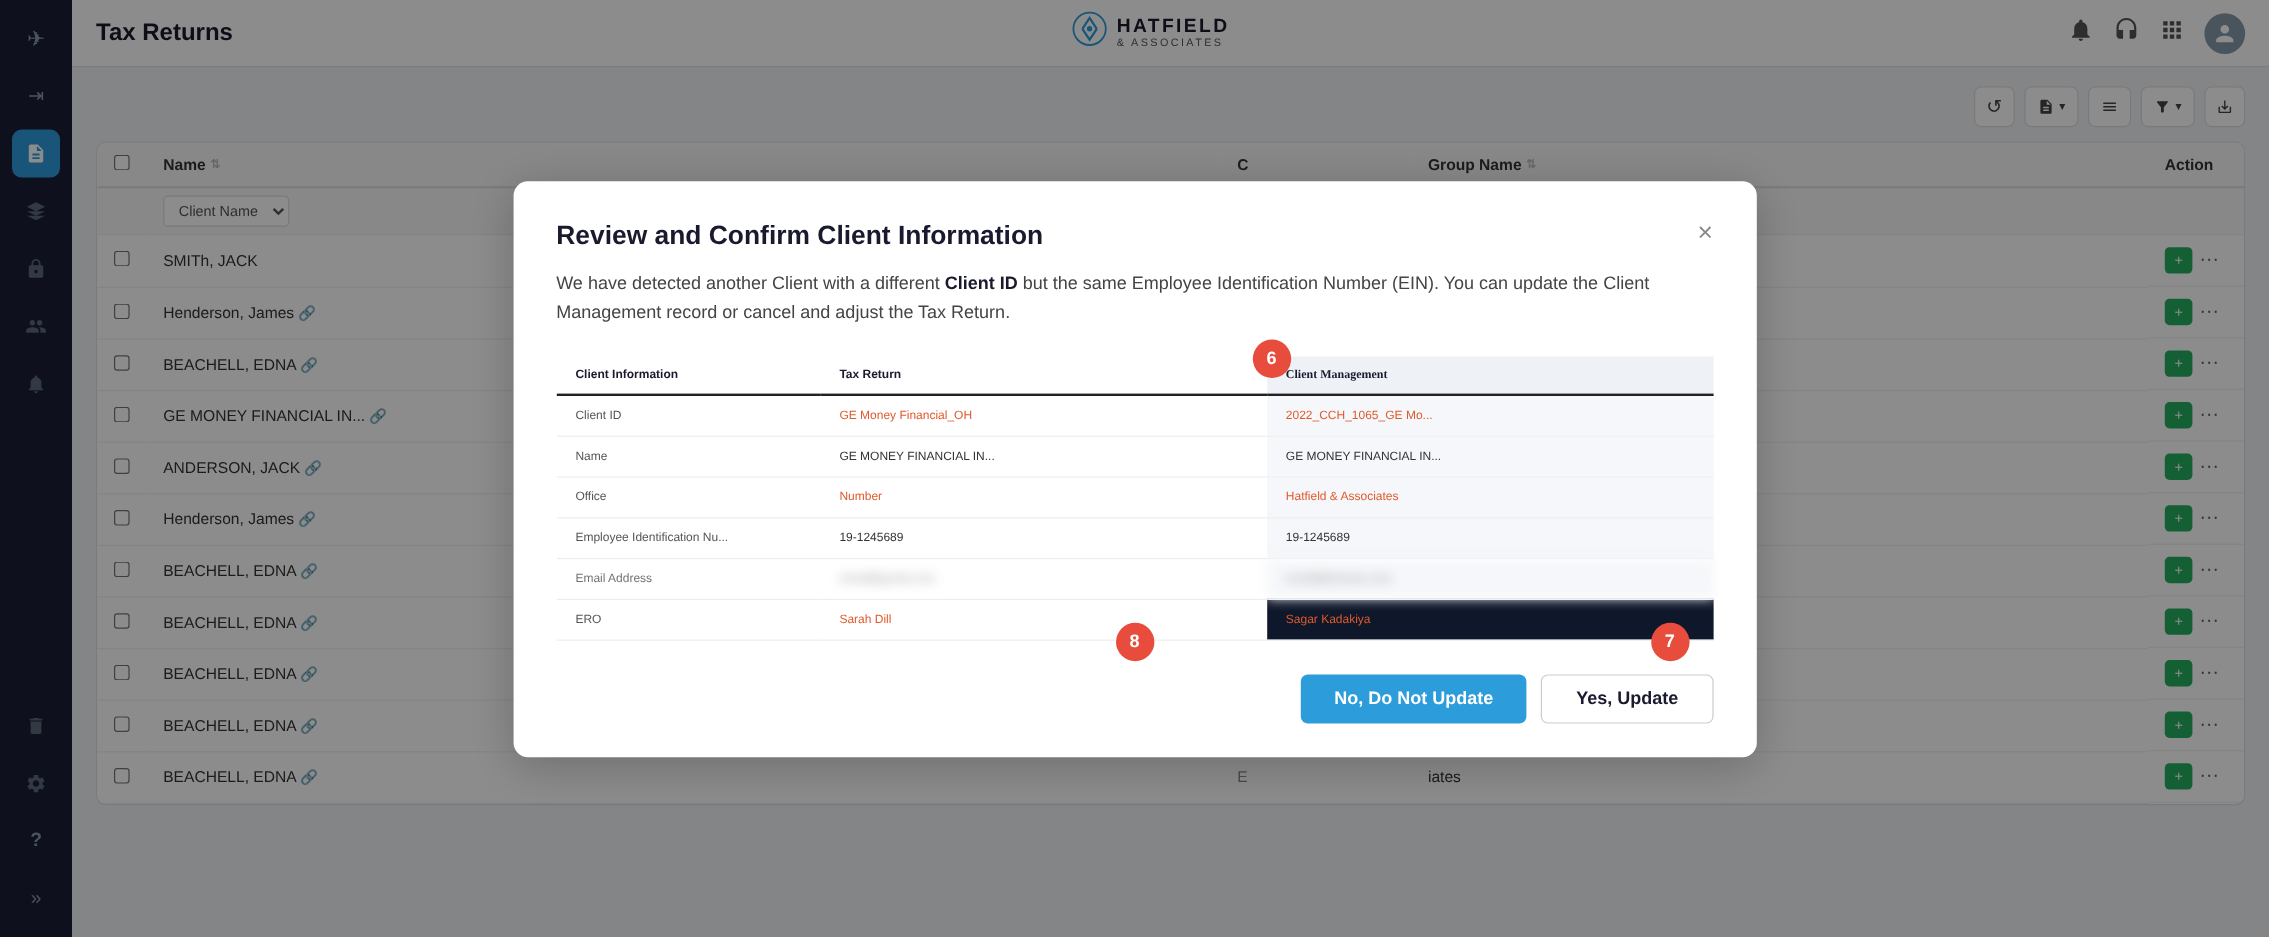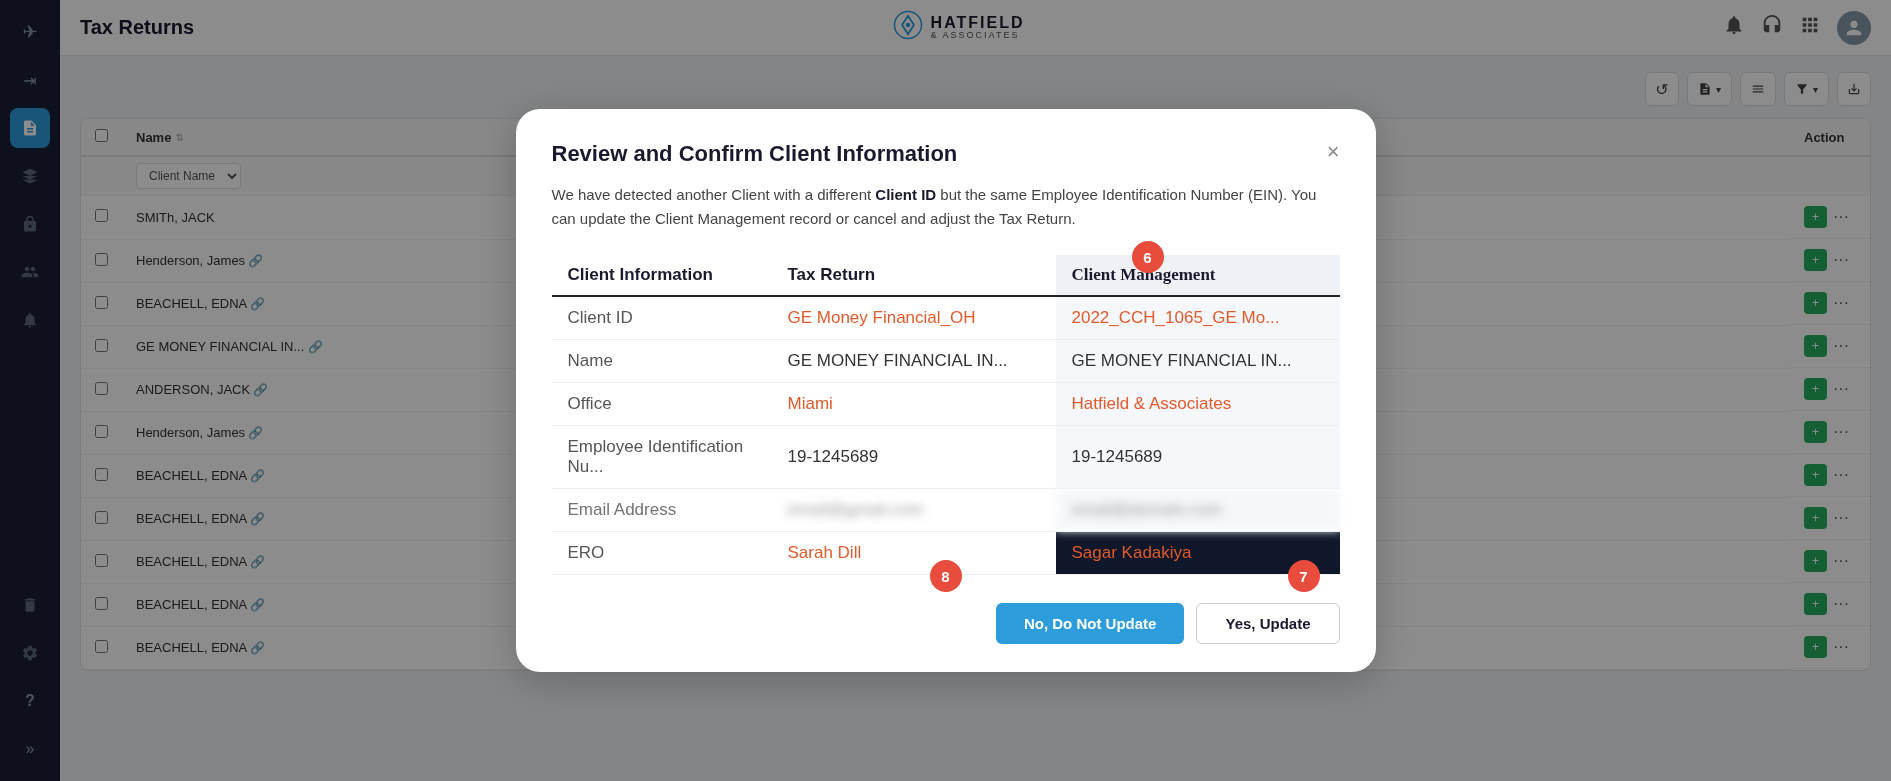--- a/index.html
+++ b/index.html
@@ -46,29 +46,29 @@
     .filter-select { border: 1px solid #ddd; border-radius: 4px; padding: 4px 8px; font-size: 12px; color: #555; background: white; }
 
     
     .col-header { display: flex; align-items: center; gap: 4px; }
     .sort-icon { color: #bbb; font-size: 10px; }
 
     
     .overlay { position: fixed; top: 0; left: 0; right: 0; bottom: 0; background: rgba(0,0,0,0.45); z-index: 100; display: flex; align-items: center; justify-content: center; }
 
     
-    .modal { background: white; border-radius: 24px; width: 860px; max-width: 95vw; padding: 32px 36px 28px; box-shadow: 0 8px 40px rgba(0,0,0,0.22); position: relative; }
+    .modal { background: white; border-radius: 12px; width: 1036px; max-width: 95vw; padding: 32px 36px 28px; box-shadow: 0 8px 40px rgba(0,0,0,0.22); position: relative; }
     .modal-header { display: flex; align-items: flex-start; justify-content: space-between; margin-bottom: 16px; }
     .modal-title { font-size: 22px; font-weight: 700; color: #1a1a2e; }
     .modal-close { background: none; border: none; font-size: 22px; cursor: pointer; color: #888; line-height: 1; }
     .modal-desc { font-size: 15px; color: #444; line-height: 1.6; margin-bottom: 24px; }
     .modal-desc strong { font-weight: 700; color: #1a1a2e; }
 
     
-    .info-table { width: 100%; border-collapse: collapse; font-size: 17px; }
+    .info-table { width: 100%; border-collapse: collapse; font-size: 10px; }
     .info-table th { text-align: left; padding: 10px 16px; font-weight: 600; color: #1a1a2e; border-bottom: 2px solid #222; }
     .info-table th:first-child { width: 220px; }
     .info-table th:nth-child(2) { background: transparent; }
     .info-table th:nth-child(3) { background: #eef2f7; }
     .info-table td { padding: 11px 16px; border-bottom: 1px solid #eee; color: #333; }
     .info-table td.label-col { color: #555; font-weight: 400; }
 
     
     .badge-circle { display: inline-flex; align-items: center; justify-content: center; width: 32px; height: 32px; border-radius: 50%; background: #e74c3c; color: white; font-size: 15px; font-weight: 700; position: absolute; }
 
@@ -379,21 +379,21 @@
       <td style="color:#e05a2b; font-weight:500;">GE Money Financial_OH</td>
       <td style="background:#f5f7fa;color:#e05a2b; font-weight:500;">2022_CCH_1065_GE Mo...</td>
     </tr>
             <tr>
       <td class="label-col" style="color:#555;">Name</td>
       <td style="">GE MONEY FINANCIAL IN...</td>
       <td style="background:#f5f7fa;">GE MONEY FINANCIAL IN...</td>
     </tr>
             <tr>
       <td class="label-col" style="color:#555;">Office</td>
-      <td style="color:#e05a2b; font-weight:500;">Miami</td>
+      <td style="color:#e05a2b; font-weight:500;">Number</td>
       <td style="background:#f5f7fa;color:#e05a2b; font-weight:500;">Hatfield &amp; Associates</td>
     </tr>
             <tr>
       <td class="label-col" style="color:#555;">Employee Identification Nu...</td>
       <td style="">19-1245689</td>
       <td style="background:#f5f7fa;">19-1245689</td>
     </tr>
             <tr>
       <td class="label-col" style="color:#737373;">Email Address</td>
       <td style="filter:blur(5px); color:#999;">email@gmail.com</td>

